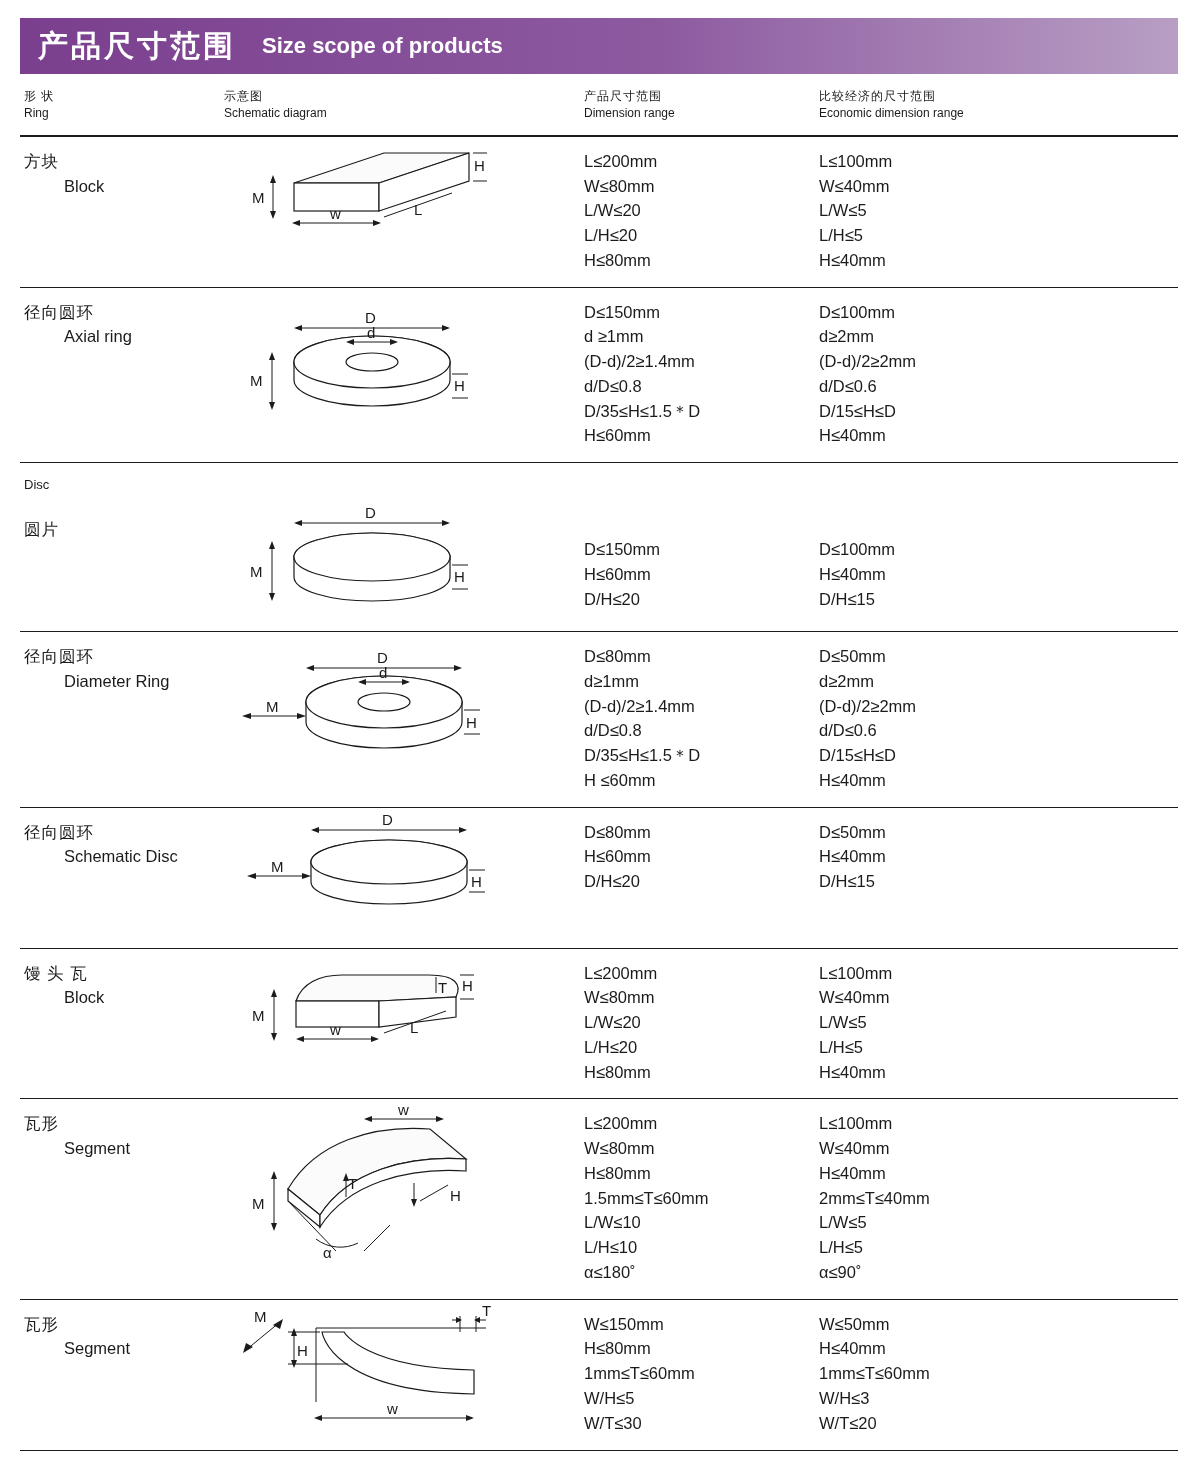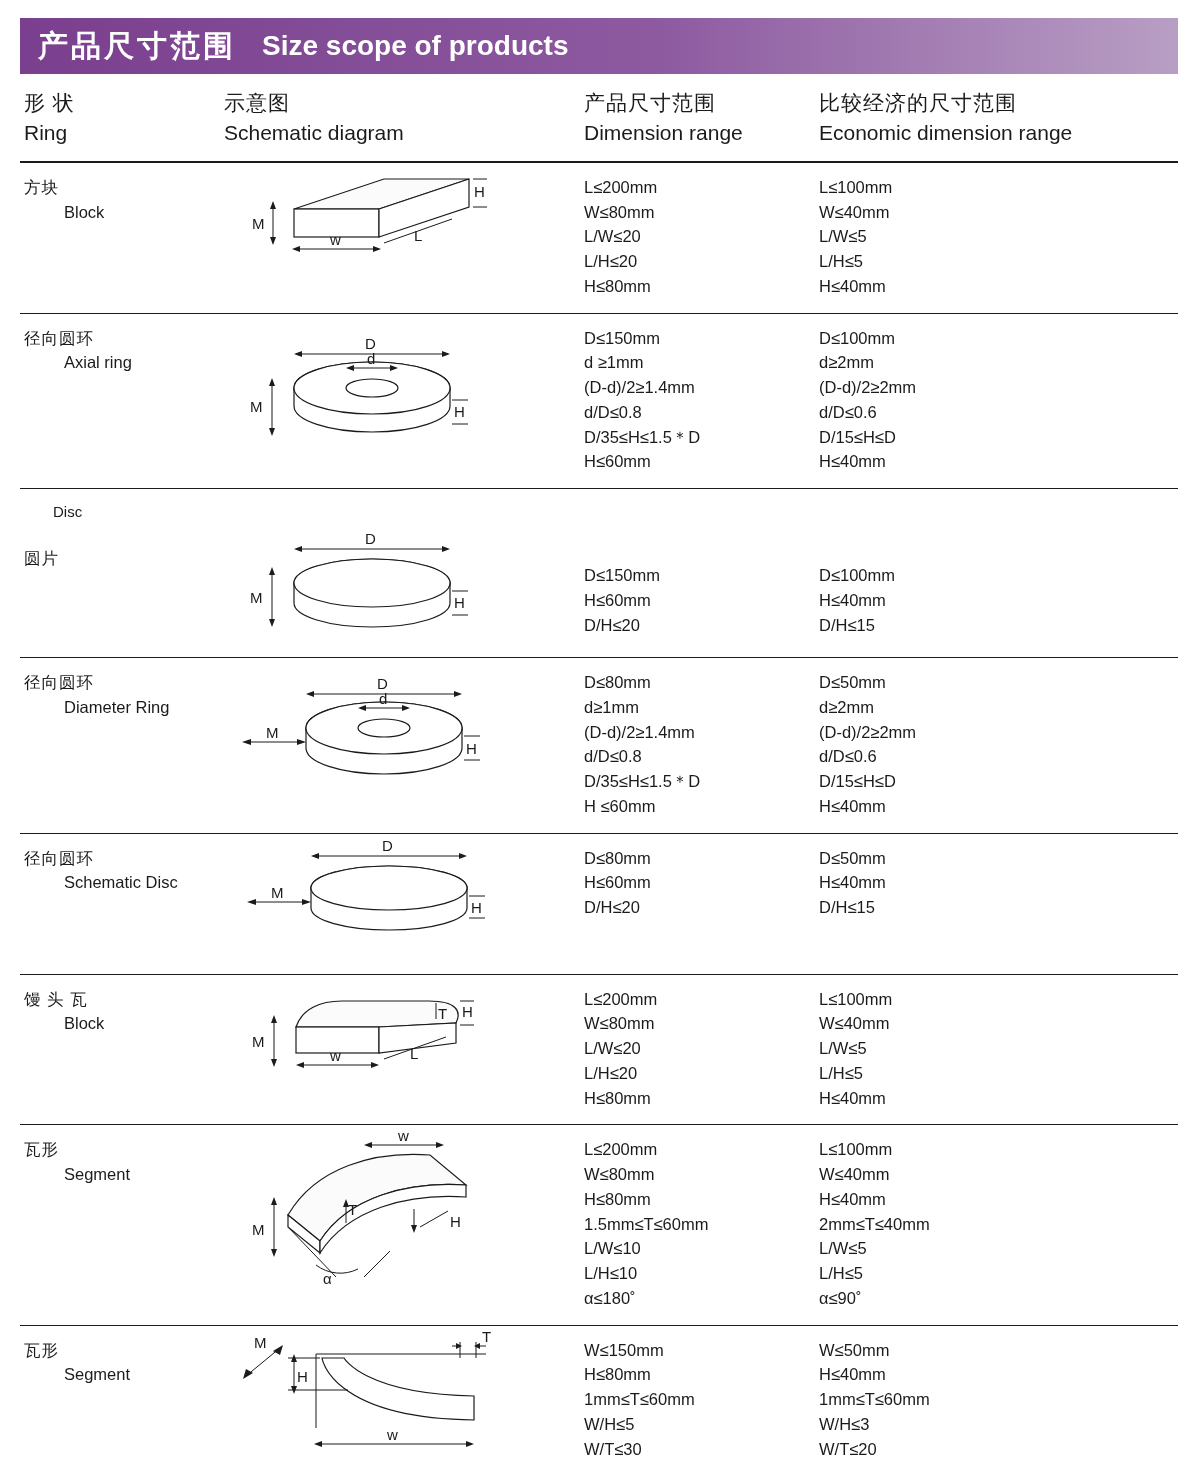--- a/index.html
+++ b/index.html
@@ -33,42 +33,42 @@
   }
   .banner-cn {
     color: #ffffff;
     font-size: 30px;
     font-weight: bold;
     letter-spacing: 3px;
     line-height: 1;
   }
   .banner-en {
     color: #ffffff;
-    font-size: 28px;
+    font-size: 22px;
     font-weight: bold;
     margin-left: 26px;
     line-height: 1;
   }
 
   
   table.sizes {
     width: 100%;
     border-collapse: collapse;
     table-layout: fixed;
   }
   table.sizes col.c-shape   { width: 200px; }
   table.sizes col.c-diagram { width: 360px; }
   table.sizes col.c-dim     { width: 235px; }
   table.sizes col.c-econ    { width: 363px; }
 
   thead th {
     text-align: left;
     vertical-align: top;
     font-weight: normal;
-    font-size: 21px;
+    font-size: 12px;
     padding: 14px 4px 12px 4px;
     border-bottom: 2px solid #1b1b1b;
     line-height: 1.45;
   }
   thead th .cn { display: block; letter-spacing: 1px; }
   thead th .en { display: block; }
 
   tbody td {
     vertical-align: top;
     padding: 12px 4px 14px 4px;
@@ -84,21 +84,21 @@
   .spec-line { display: block; white-space: nowrap; }
 
   .diagram-cell { padding-top: 6px; }
   svg { display: block; }
   .dl-thin { stroke: #1b1b1b; stroke-width: 1; fill: none; }
   .shape-fill { fill: #ffffff; stroke: #1b1b1b; stroke-width: 1.2; }
   .shape-fill-top { fill: #fbfbfb; stroke: #1b1b1b; stroke-width: 1.2; }
   .lbl { font-family: "Liberation Sans", sans-serif; font-size: 15px; fill: #1b1b1b; }
 
   
-  .disc-label { font-size: 15px; margin-left: 29px; }
+  .disc-label { font-size: 13px; }
 </style>
 </head>
 <body>
 
 <div class="page">
 
   <div class="banner">
     <span class="banner-cn">产品尺寸范围</span>
     <span class="banner-en">Size scope of products</span>
   </div>

